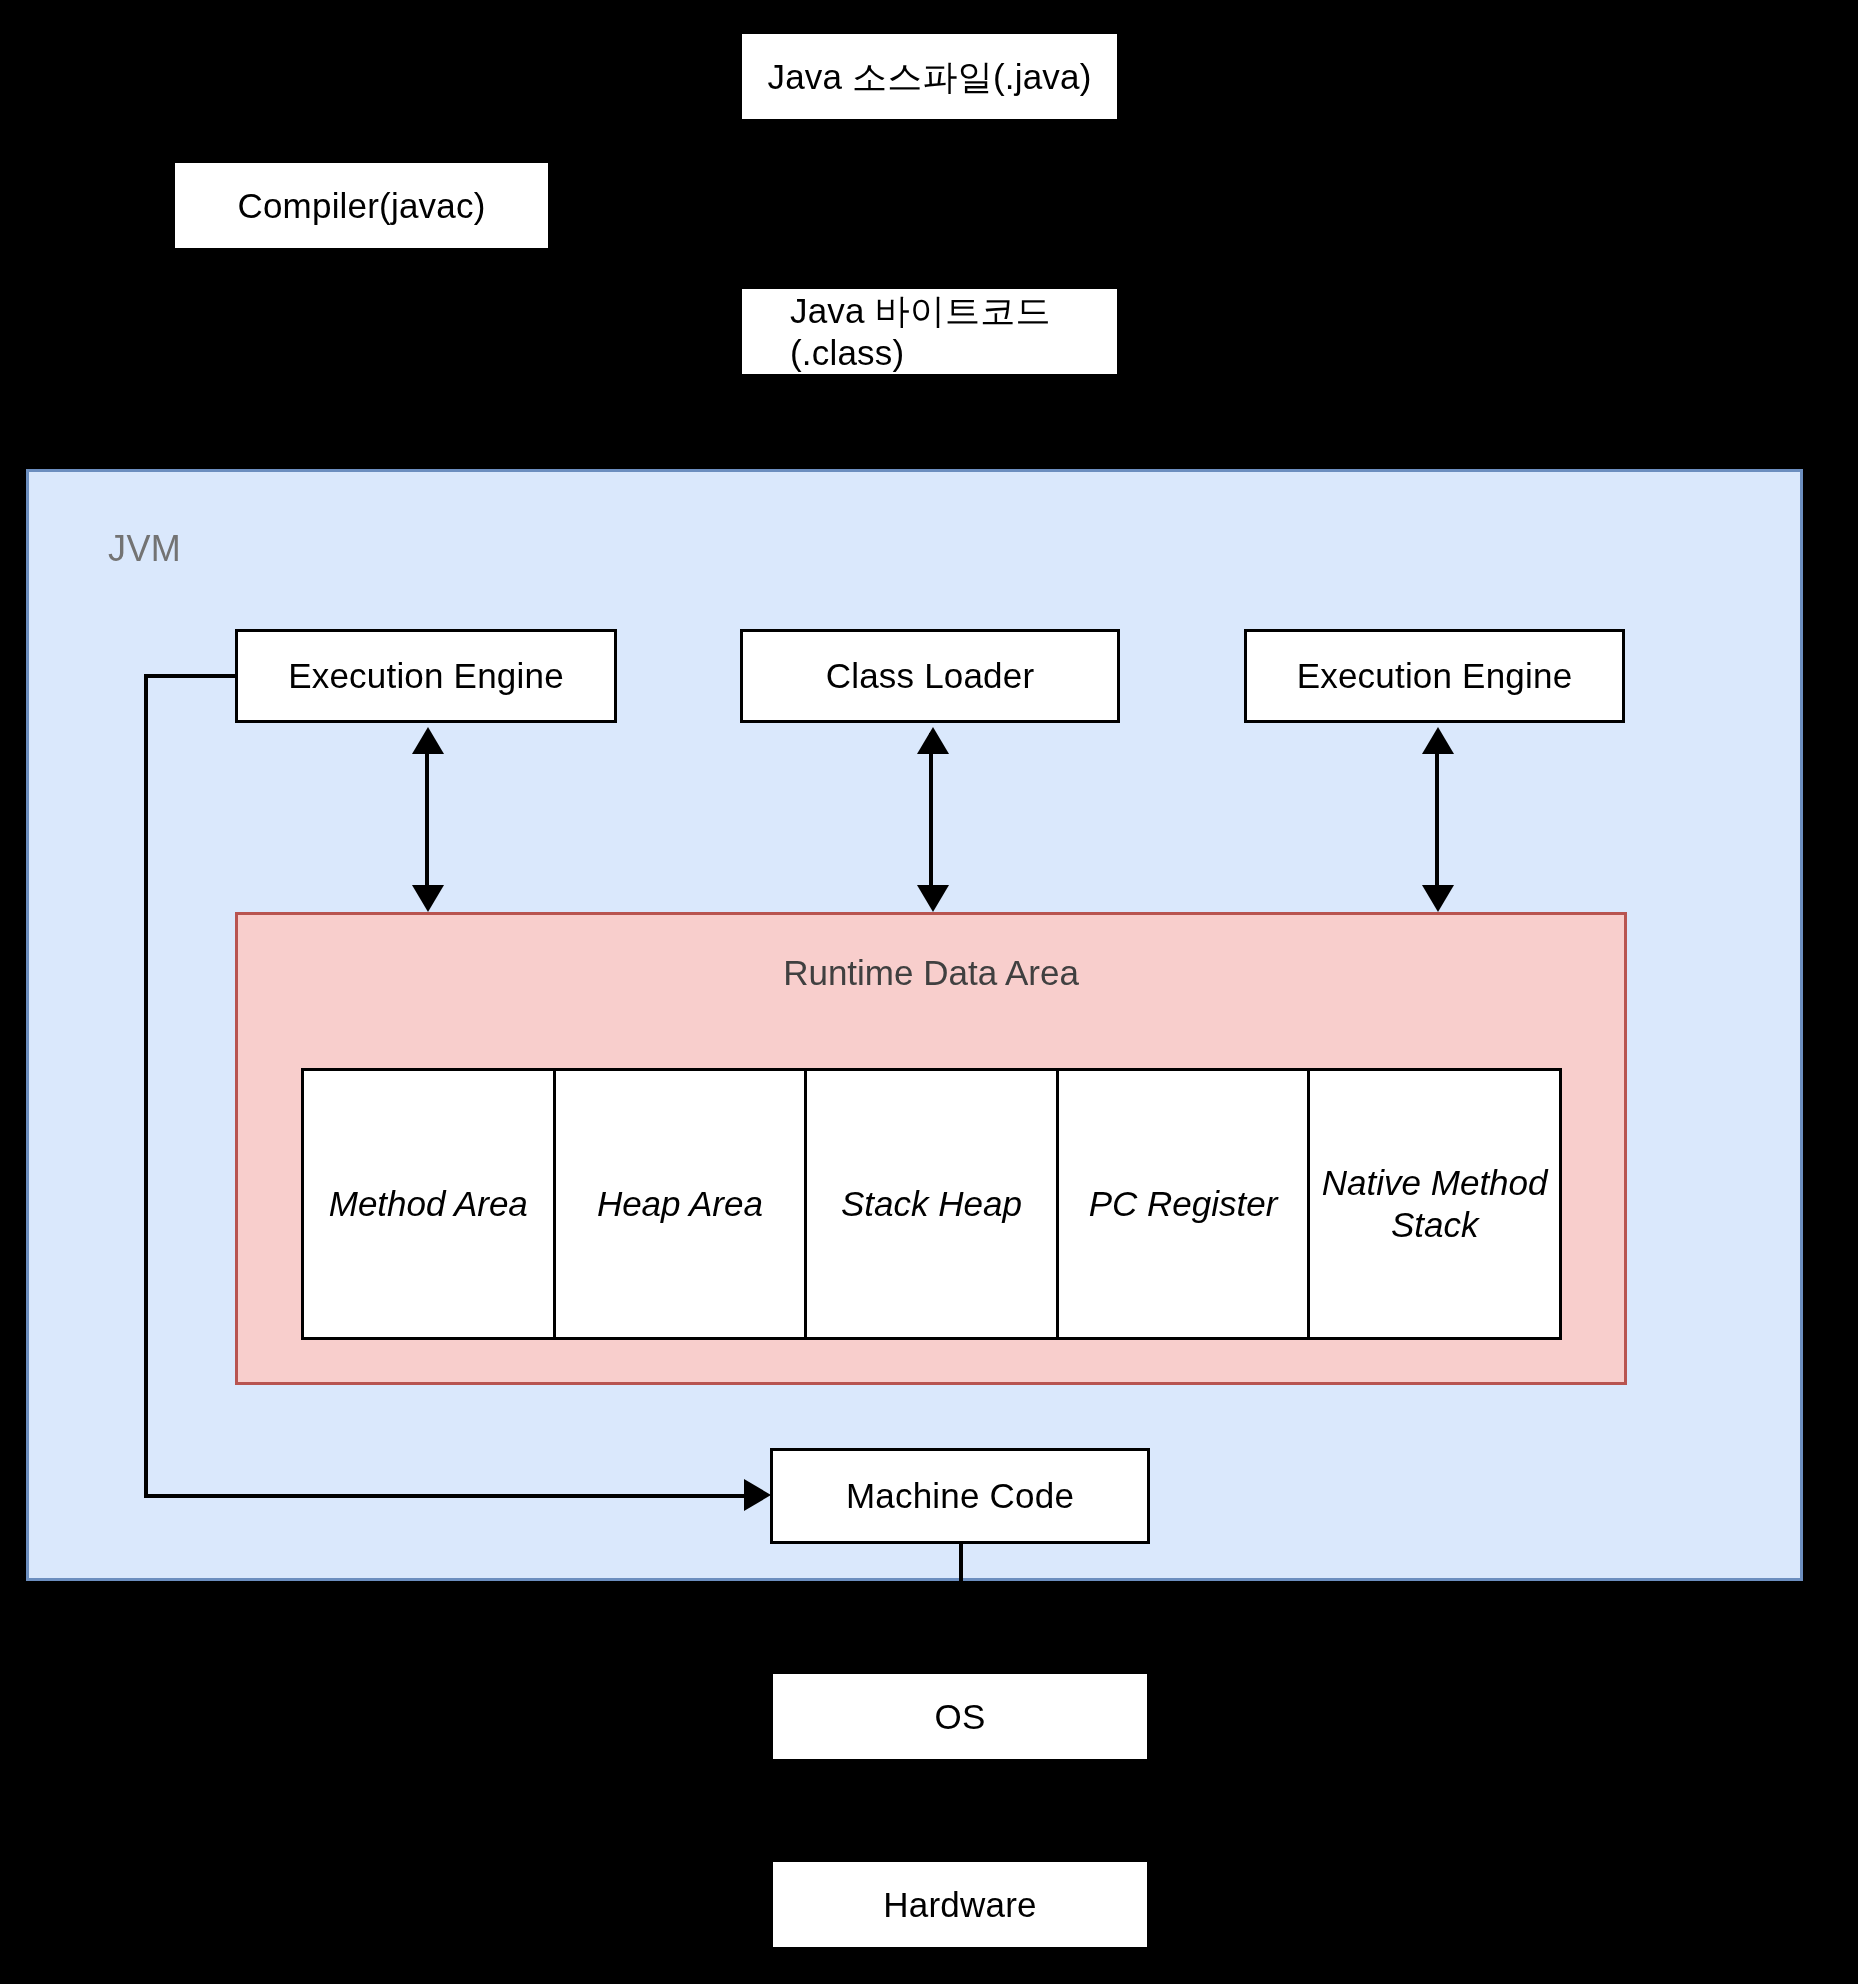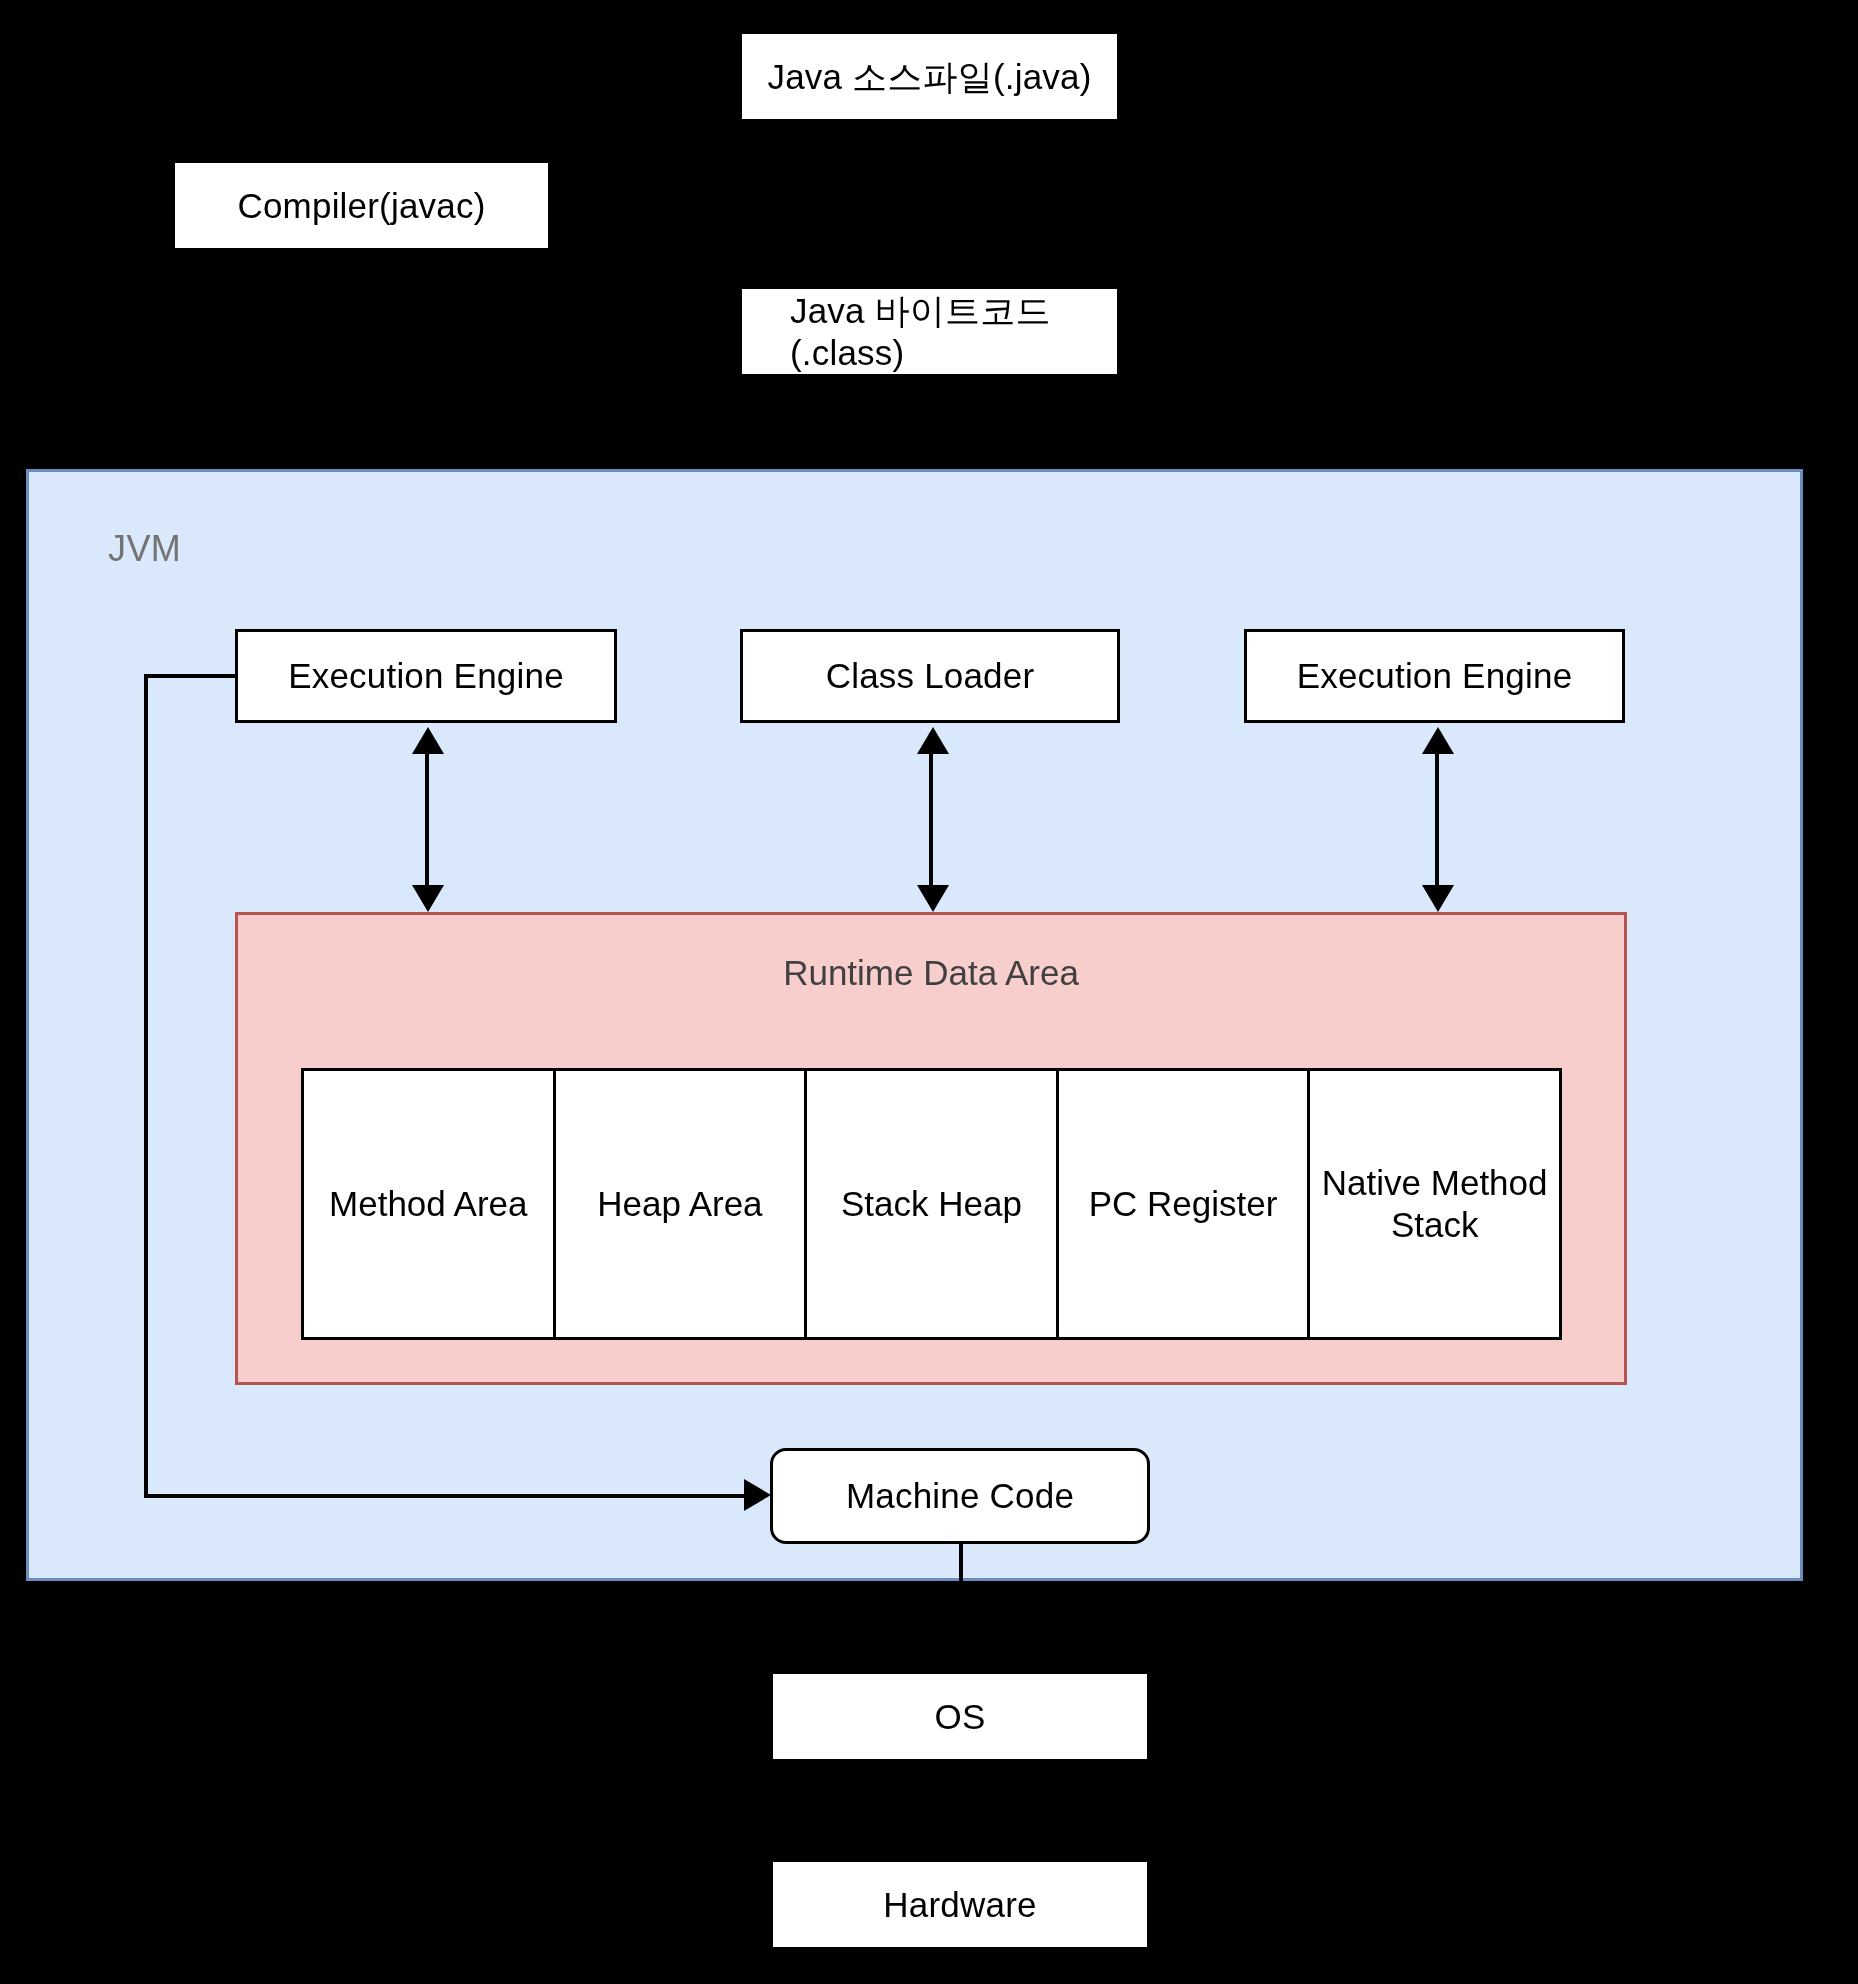--- a/index.html
+++ b/index.html
@@ -79,20 +79,21 @@
   #memory-strip {
     position: absolute;
     left: 301px;
     top: 1068px;
     width: 1261px;
     height: 272px;
     display: flex;
     box-sizing: border-box;
     border: 3.9px solid #000000;
     background: #ffffff;
+    font-style: italic;
   }
   .mem-cell {
     flex: 1 1 0;
     display: flex;
     align-items: center;
     justify-content: center;
     text-align: center;
     font-size: 35px;
     line-height: 1.2;
     color: #000000;
@@ -184,21 +185,21 @@
 
   <div class="arrow-up" style="left:1422px; top:727px;"></div>
   <div class="vline" style="left:1435px; top:733px; height:167px;"></div>
   <div class="arrow-down" style="left:1422px; top:885px;"></div>
 
   <div class="hline" style="left:144px; top:674px; width:94px;"></div>
   <div class="vline" style="left:144px; top:674px; height:824px;"></div>
   <div class="hline" style="left:144px; top:1494px; width:605px;"></div>
   <div class="arrow-right" style="left:744px; top:1479px;"></div>
 
-  <div class="box bordered" style="left:770px; top:1448px; width:380px; height:96px;border-radius:16px;">Machine Code</div>
+  <div class="box bordered" style="left:770px; top:1448px; width:380px; height:96px;">Machine Code</div>
 
   <div class="vline" style="left:959px; top:1544px; height:142px;"></div>
 
   <div class="box plain" style="left:773px; top:1674px; width:374px; height:85px;">OS</div>
 
   <div class="box plain" style="left:773px; top:1862px; width:374px; height:85px;">Hardware</div>
 
 </div>
 
 

